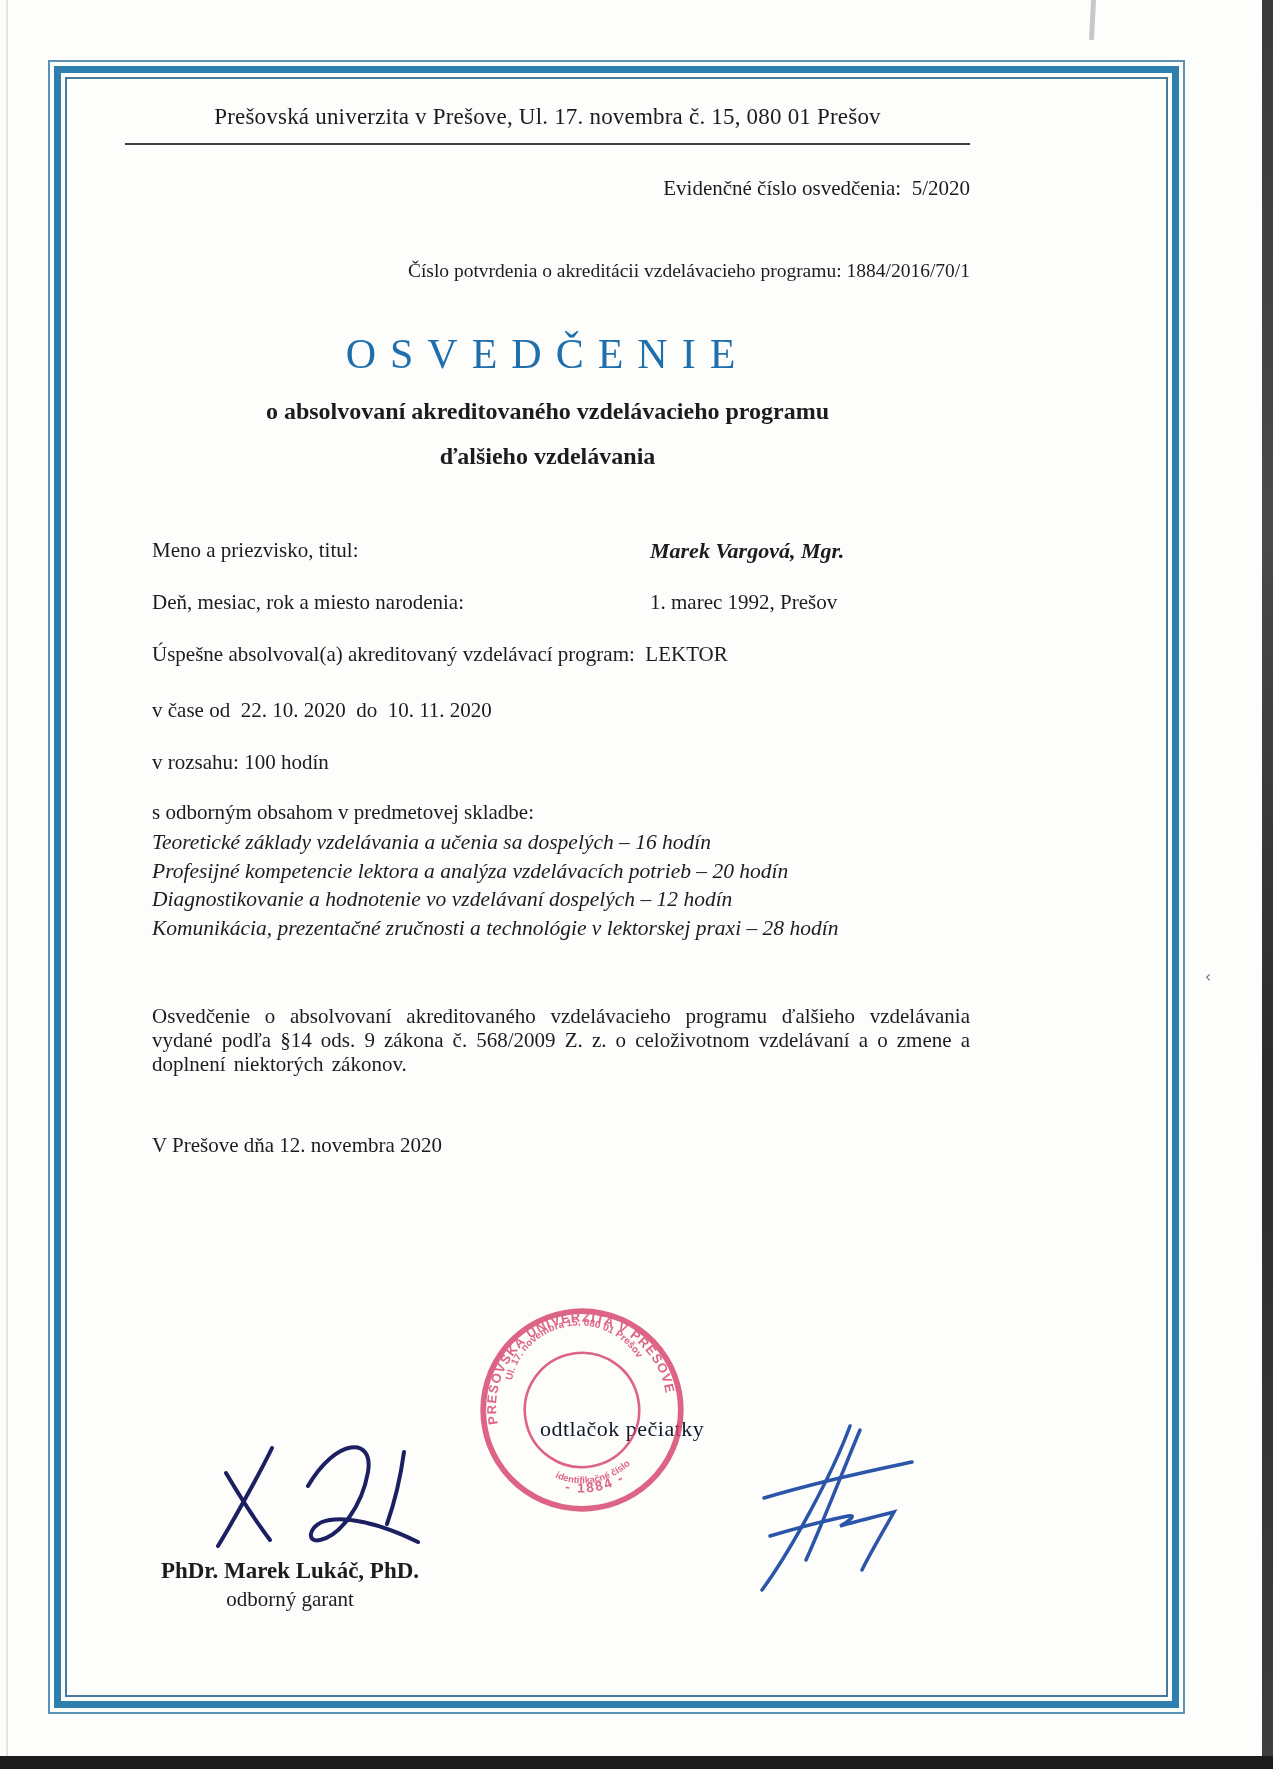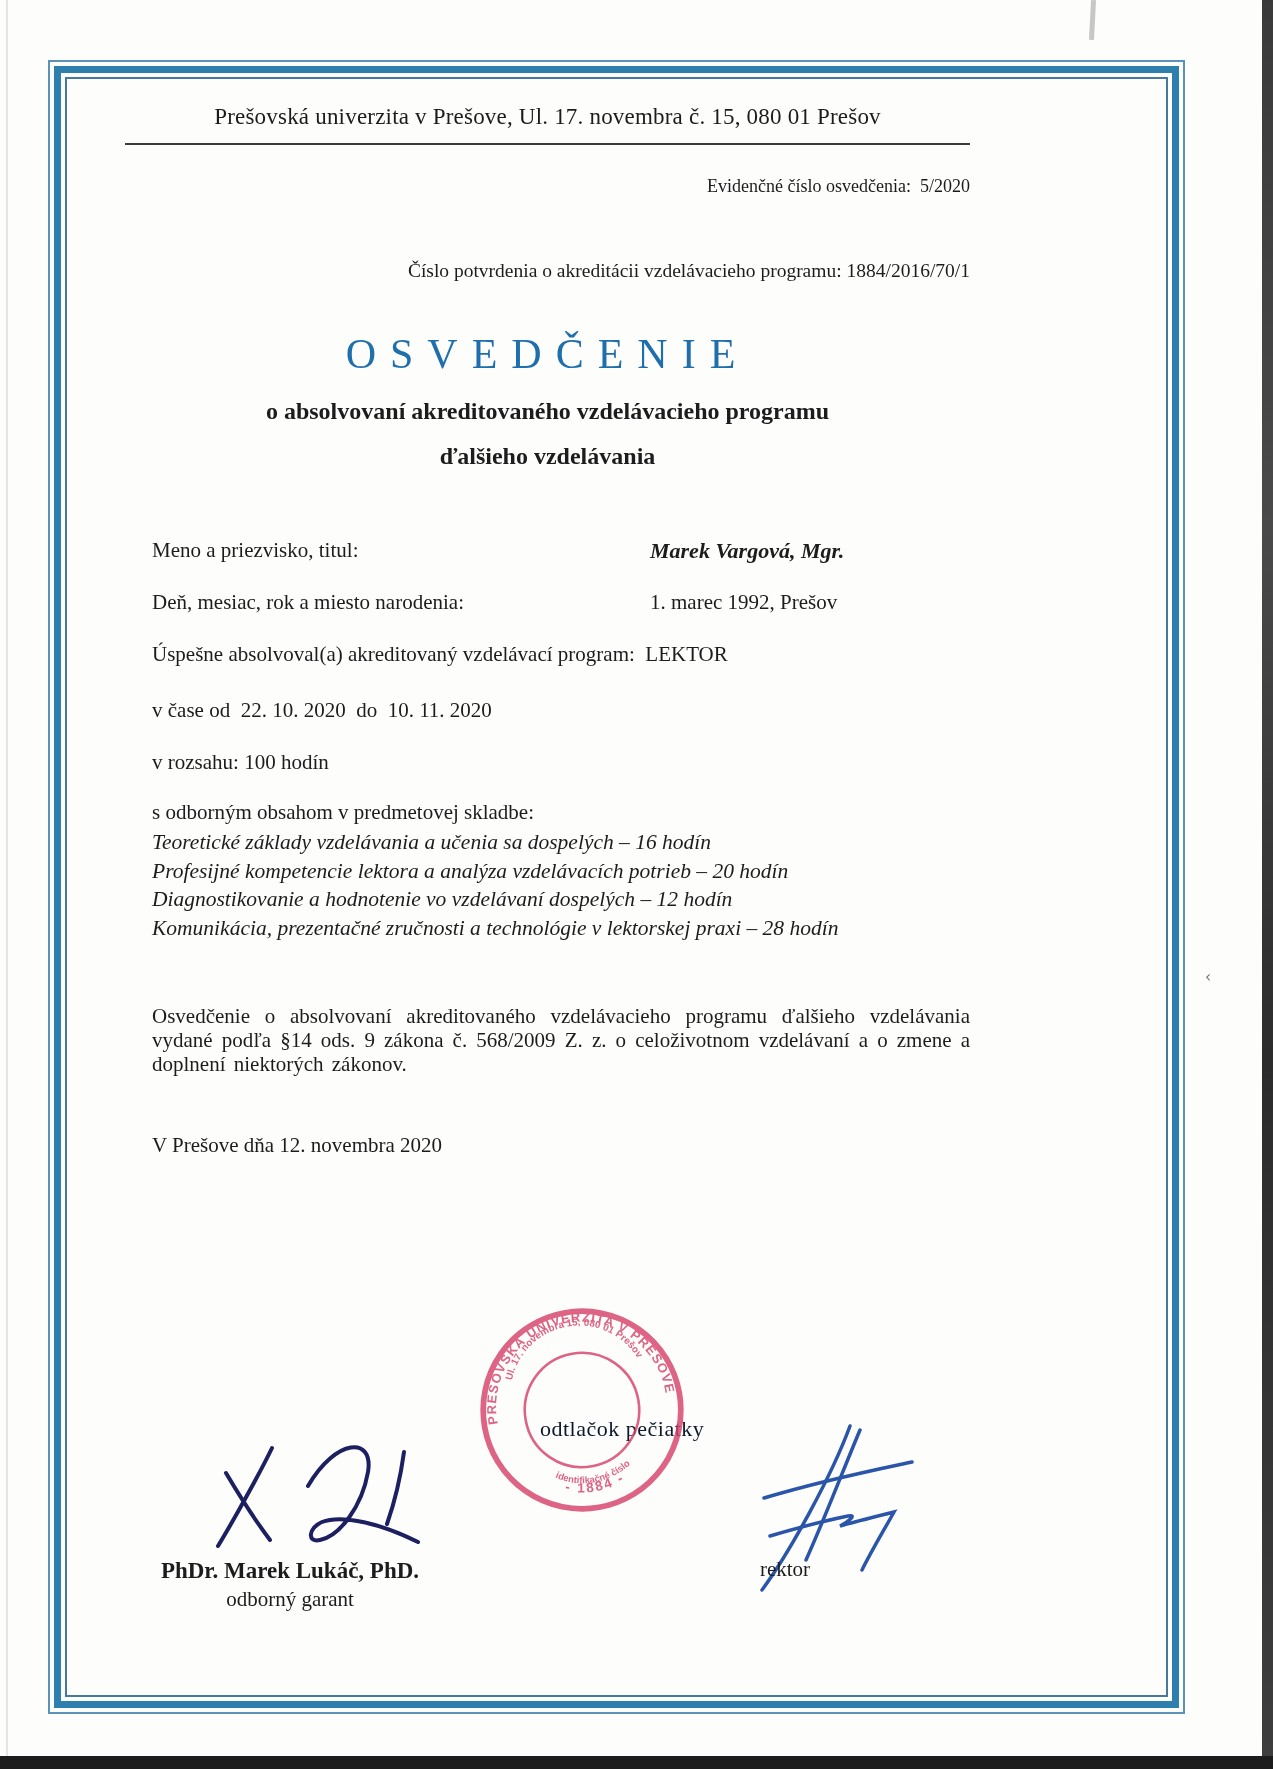--- a/index.html
+++ b/index.html
@@ -19,21 +19,21 @@
     width:100%;height:100%;border:7px solid #2e7fae;padding:4px;box-sizing:border-box;
   }
   .frame-inner{
     width:100%;height:100%;border:2px solid #47799d;box-sizing:border-box;
   }
   .content-line{left:125px;width:845px;}
   .hdr{
     top:104px;text-align:center;font-size:23px;letter-spacing:.2px;
     padding-bottom:13px;border-bottom:2px solid #3c3c3c;
   }
-  .evidence{top:176px;text-align:right;font-size:18px;white-space:pre;}
+  .evidence{top:176px;text-align:right;font-size:21px;white-space:pre;}
   .accred{top:260px;text-align:right;font-size:19.5px;}
   .cert-title{
     top:330px;text-align:center;font-size:42px;font-weight:normal;
     letter-spacing:14px;color:#1f6fad;
   }
   .sub1{top:398px;text-align:center;font-size:24px;font-weight:bold;}
   .sub2{top:443px;text-align:center;font-size:24px;font-weight:bold;}
   .row{font-size:21px;}
   .row .lbl{margin-left:27px;}
   .row .val{position:absolute;left:525px;}
@@ -151,20 +151,19 @@
 
 <svg class="abs sig-right" viewBox="0 0 195 175">
   <g fill="none" stroke="#2b55a8" stroke-width="3.5" stroke-linecap="round">
     <path d="M118,6 C100,55 58,132 30,170"></path>
     <path d="M128,10 C112,48 92,100 74,140"></path>
     <path d="M32,78 C92,60 142,50 180,42"></path>
     <path d="M38,116 C72,106 96,100 116,96 C126,94 116,102 108,106 C122,102 150,95 162,92 C152,110 140,130 130,150"></path>
   </g>
 </svg>
 <div class="abs sig-block sig-block-right">
-  <div class="sig-role">rektor</div>
 </div>
 
 <div class="abs edge-left-faint"></div>
 <div class="abs mark-topright"></div>
 <div class="abs mark-chevron">‹</div>
 <div class="abs edge-right"></div>
 <div class="abs edge-bottom"></div>
 
 </body></html>

